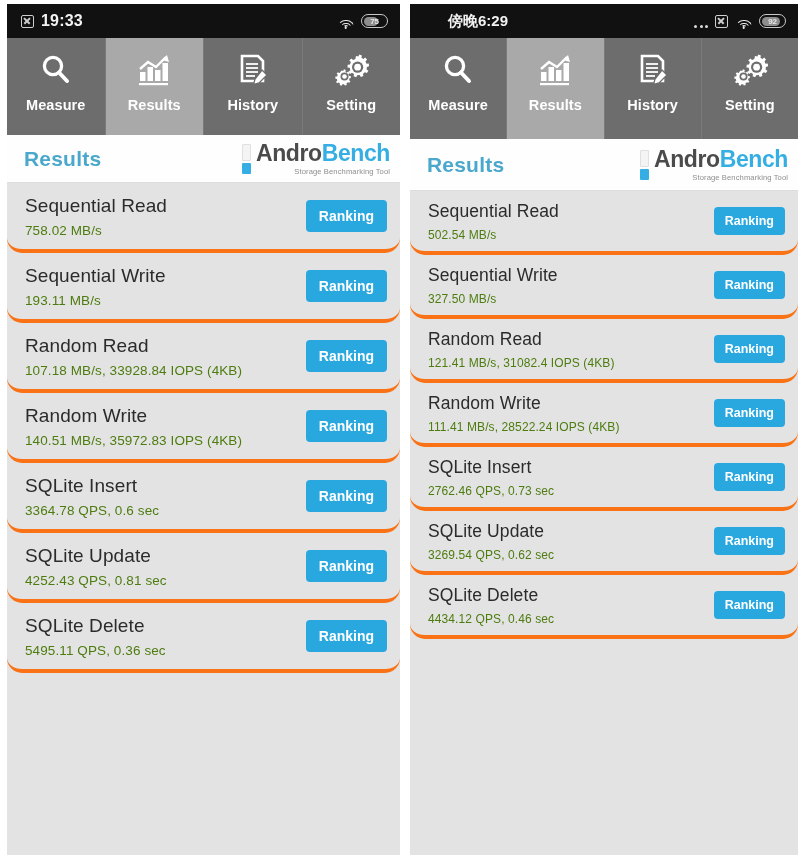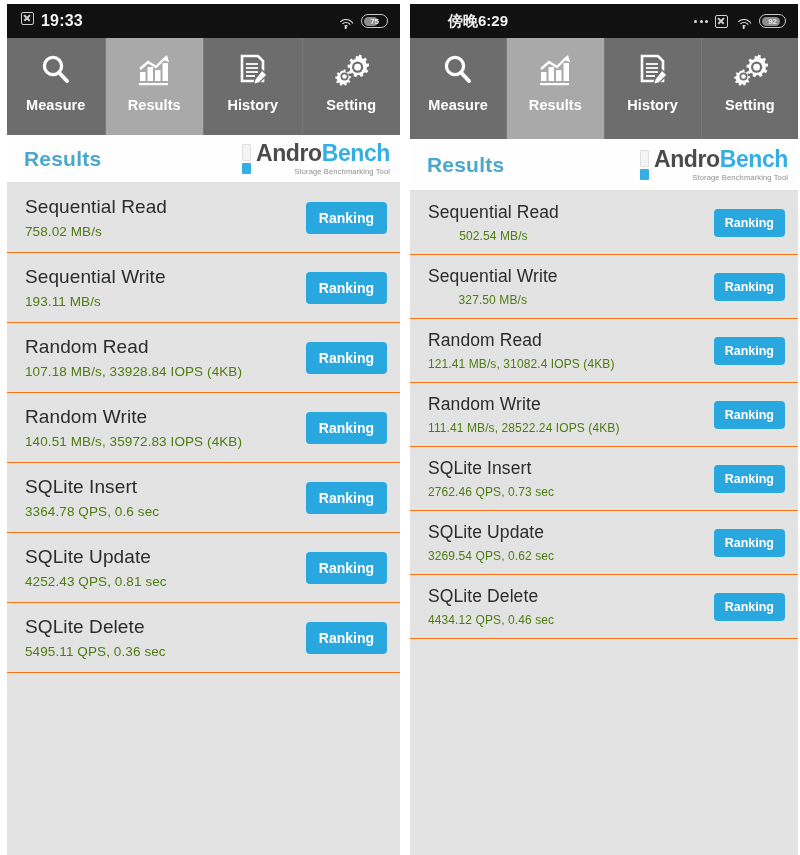--- a/index.html
+++ b/index.html
@@ -33,22 +33,22 @@
   .statusbar {
     height: 34px;
     background: #111112;
     color: #f2f2f2;
     display: flex;
     align-items: center;
     justify-content: space-between;
     padding: 0 12px 0 14px;
     flex: 0 0 auto;
   }
-  .sb-left { display: flex; gap: 7px; }
-  .sb-right { display: flex; align-items: center; gap: 7px; }
+  .sb-left { display: flex; align-items: center; gap: 7px; }
+  .sb-right { display: flex; align-items: flex-end; gap: 7px; }
   .sb-time { font-size: 16px; font-weight: 600; letter-spacing: .2px; }
   .sb-time-cn { font-size: 15px; font-weight: 600; margin-left: 24px; }
 
   .ic-boxx {
     width: 13px; height: 13px;
     border: 1.6px solid #cfcfcf;
     border-radius: 2px;
     position: relative;
     display: inline-block;
   }
@@ -158,32 +158,33 @@
   .list {
     flex: 1 1 auto;
     background: #e3e3e3;
     overflow: hidden;
   }
   .row {
     display: flex;
     align-items: center;
     justify-content: space-between;
     padding: 0 13px 0 18px;
-    border-bottom: 1px solid #f97316;
+    border-bottom: 4px solid #f97316;
     cursor: pointer;
+    border-radius: 15px;
   }
   .panel-left  .row { height: 70px; }
   .panel-right .row { height: 64px; }
   .row-texts { display: flex; flex-direction: column; gap: 6px; }
   .row-title { color: #2b2b2b; letter-spacing: .1px; }
   .row-value { color: #4d7c0f; letter-spacing: .1px; }
   .panel-left  .row-title { font-size: 19px; }
   .panel-left  .row-value { font-size: 13.5px; }
   .panel-right .row-title { font-size: 17.5px; }
-  .panel-right .row-value { font-size: 12px; text-align: center; }
+  .panel-right .row-value { font-size: 12px; }
 
   .rank-btn {
     background: #29a8e0;
     color: #ffffff;
     border: none;
     border-radius: 4px;
     font-family: "Liberation Sans", sans-serif;
     font-weight: 700;
     cursor: pointer;
     white-space: nowrap;

